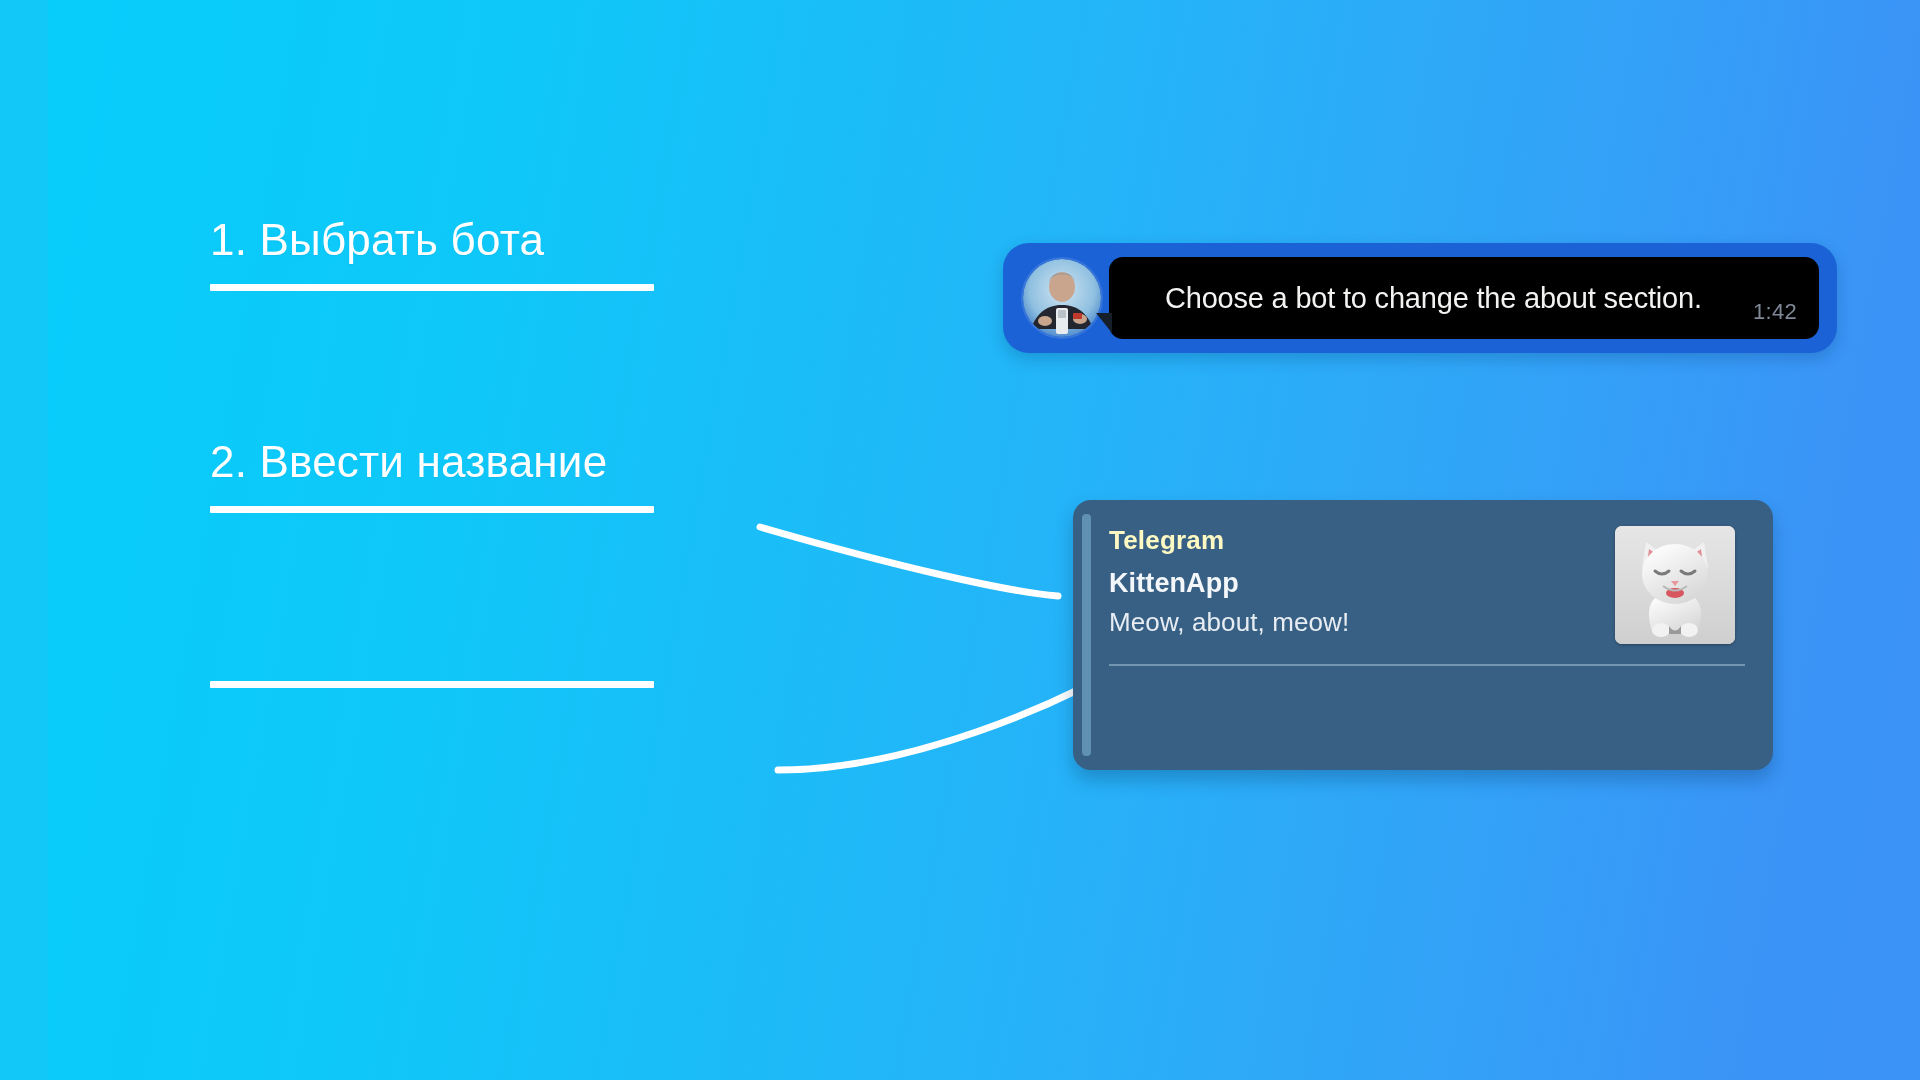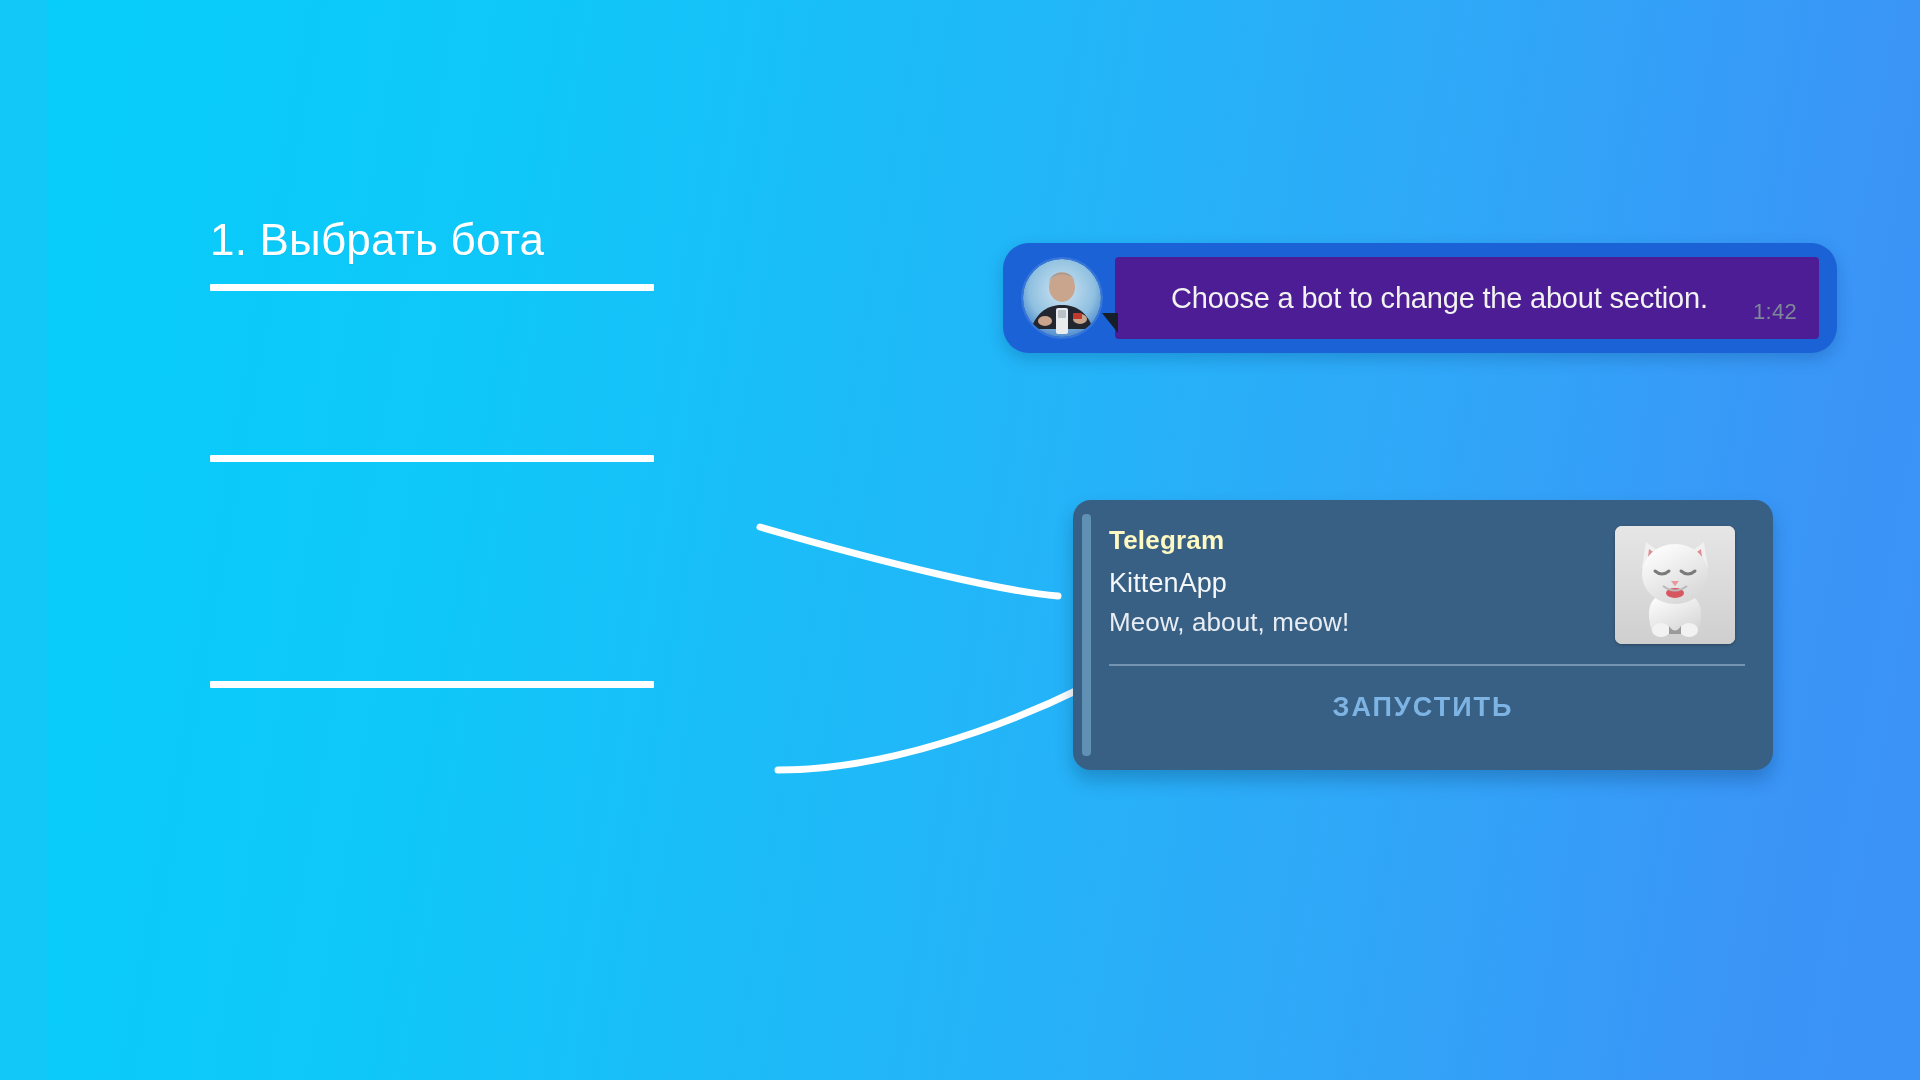--- a/index.html
+++ b/index.html
@@ -90,26 +90,26 @@
     height: 78px;
     border-radius: 50%;
     overflow: hidden;
     background: #2f6fc4;
     box-shadow: 0 0 0 2px rgba(255,255,255,0.12);
   }
   .msg-avatar svg { display: block; }
 
   .msg-bubble {
     position: absolute;
-    left: 112px;
+    left: 106px;
     top: 14px;
     right: 18px;
     height: 82px;
-    background: #4c1d95;
-    border-radius: 4px;
+    background: #000000;
+    border-radius: 14px;
   }
   .msg-bubble::before {
     content: "";
     position: absolute;
     left: -13px;
     bottom: 6px;
     width: 0;
     height: 0;
     border-style: solid;
     border-width: 0 16px 20px 0;
@@ -177,21 +177,21 @@
     color: #fef9c3;
     font-size: 26px;
     font-weight: 700;
     letter-spacing: 0.2px;
     line-height: 1.25;
   }
   .card-name {
     margin-top: 10px;
     color: #f4f7fa;
     font-size: 27px;
-    font-weight: 400;
+    font-weight: 700;
     letter-spacing: 0.1px;
     line-height: 1.2;
   }
   .card-desc {
     margin-top: 8px;
     color: #e7edf3;
     font-size: 26px;
     font-weight: 400;
     letter-spacing: 0.1px;
     line-height: 1.2;
@@ -239,20 +239,21 @@
 <div id="stage">
 
   <div class="steps">
 
     <div class="step step-1">
       <div class="step-label">1. Выбрать бота</div>
       <div class="step-rule"></div>
     </div>
 
     <div class="step step-2">
+      <div class="step-label">2. Ввести название</div>
       <div class="step-rule"></div>
     </div>
 
     <div class="step step-3">
       <div class="step-rule"></div>
     </div>
 
   </div>
 
   <svg class="connectors" viewBox="0 0 1920 1080">
@@ -336,17 +337,16 @@
         <path d="M66 45 q7 6 14 0" fill="none" stroke="#7a7a7a" stroke-width="3" stroke-linecap="round"></path>
 
         <path d="M56 55 L64 55 L60 60 Z" fill="#e8979c"></path>
         <ellipse cx="60" cy="67" rx="9" ry="5" fill="#d8565f"></ellipse>
         <path d="M48 60 q12 9 24 0" fill="none" stroke="#b9b9b9" stroke-width="2"></path>
       </svg>
     </div>
 
     <div class="card-divider"></div>
 
-    <div class="card-cta">ЗАПУСТИТЬ</div>
 
   </div>
 
 </div>
 
 </body></html>

